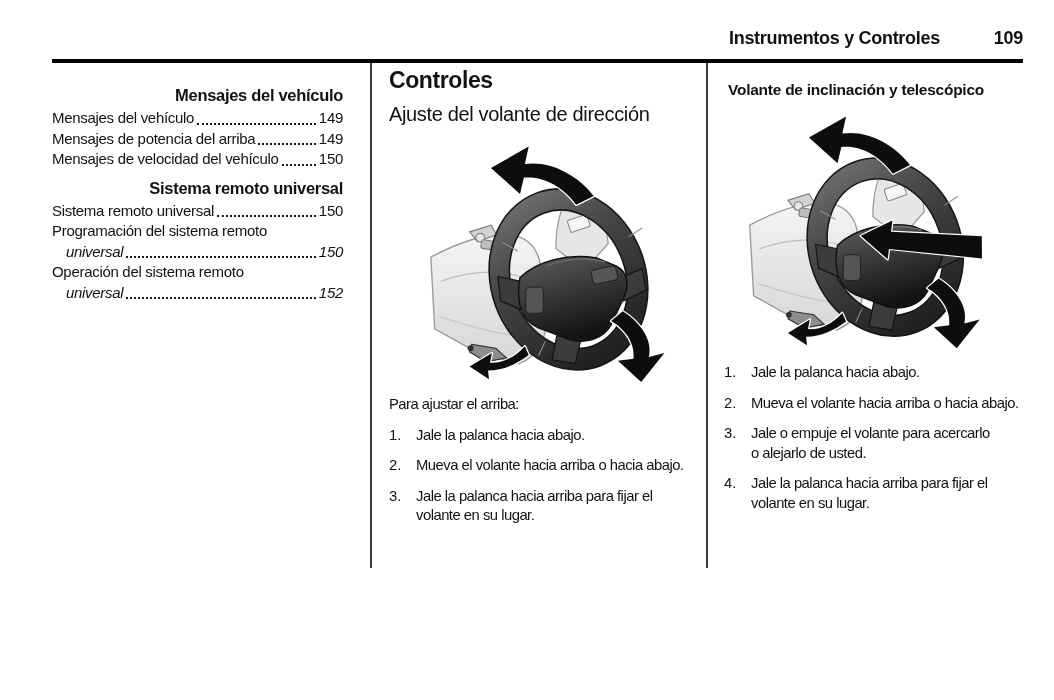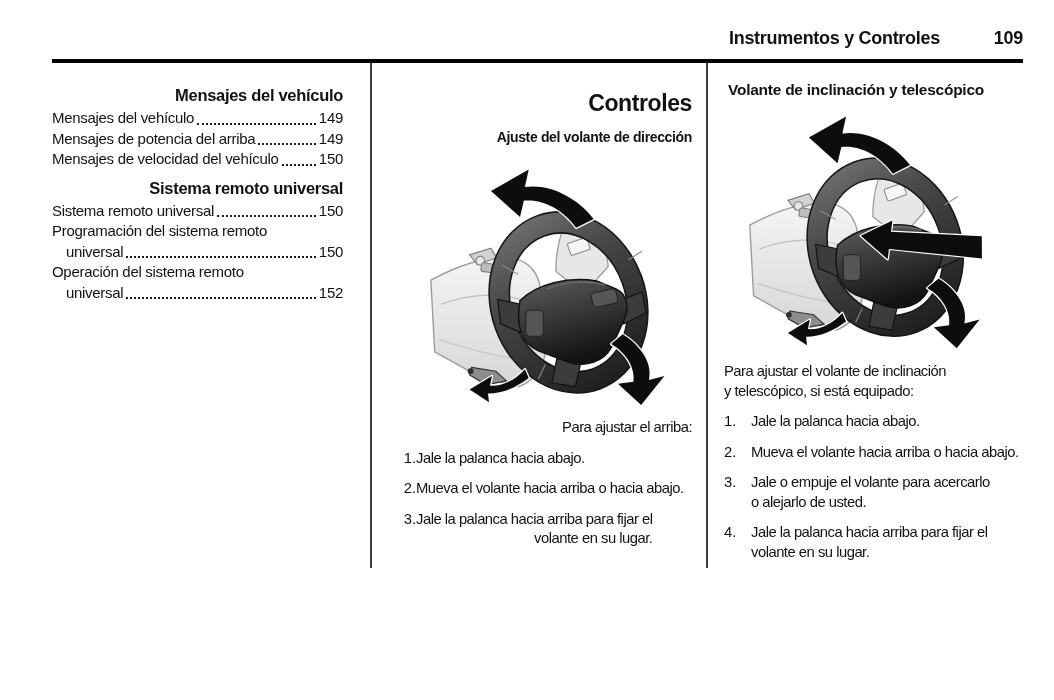--- a/index.html
+++ b/index.html
@@ -14,35 +14,35 @@
     font-weight:700; font-size:18px; letter-spacing:-0.3px;
   }
   .hdr-title { margin-right:54px; }
   .hdr-rule { position:absolute; top:59px; left:52px; width:971px; height:3.5px; background:#000; }
   .vsep { position:absolute; top:63px; width:1.7px; height:609px; background:#3a3a3a; }
   .vsep-1 { left:370px; }
   .vsep-2 { left:706px; }
 
   .col { position:absolute; }
   .col-1 { left:40px;  top:82px; width:303px;text-align:right; }
-  .col-2 { left:389px; top:91px; width:303px;text-align:right; }
+  .col-2 { left:389px; top:68px; width:303px; }
   .col-3 { left:724px; top:76px; width:303px; }
 
   
   .toc-section-title { font-weight:700; font-size:16.5px; line-height:21px; margin:3px 0 2px; letter-spacing:-0.3px; }
   .toc-item { display:flex; align-items:baseline; font-size:15px; line-height:20.5px; padding-left:12px; letter-spacing:-0.3px; }
-  .toc-item.cont { padding-left:26px; }
+  .toc-item.cont { padding-left:26px;font-style:italic; }
   .toc-item .txt { white-space:nowrap; }
   .leader { flex:1 1 auto; min-width:10px; border-bottom:2px dotted #1a1a1a; margin:0 3px 4px 3px; align-self:flex-end; }
   .pg { white-space:nowrap; }
   .toc-gap { height:5px; }
 
   
   .h1 { font-size:23px; font-weight:700; letter-spacing:-0.4px; margin:0 0 11px 0; line-height:25px; }
-  .h2 { font-size:14px; font-weight:700; letter-spacing:-0.35px; margin:0; line-height:21px; }
+  .h2 { font-size:20px; font-weight:400; letter-spacing:-0.35px; margin:0; line-height:21px; }
   .h3 { font-size:15.5px; font-weight:700; letter-spacing:-0.25px; margin:4px; line-height:19px; }
 
   .body-text { font-size:14.8px; line-height:19.5px; letter-spacing:-0.5px; white-space:pre-line; }
   .steps { margin-top:2px; }
   .step { display:flex; margin-top:11px; }
   .step-num { flex:0 0 27px; font-size:14.8px; line-height:19.5px; }
   .step-text { font-size:14.8px; line-height:19.5px; letter-spacing:-0.5px; white-space:pre-line; }
 
   .fig { display:block; }
   .fig-controls { width:262px; height:252px; margin:9px 0 9px 32px; }
@@ -205,22 +205,20 @@
       </div>
     </div>
   </div>
 
   <div class="col col-3">
     <h3 class="h3">Volante de inclinación y telescópico</h3>
     <svg class="fig fig-tilt" viewBox="0 0 270 260">
       <use href="#wheelBase"></use>
       <use href="#telescopeArrow"></use>
     </svg>
-    <div class="body-text">Para ajustar el volante de inclinación
-y telescópico, si está equipado:</div>
     <div class="steps">
       <div class="step">
         <span class="step-num">1.</span>
         <span class="step-text">Jale la palanca hacia abajo.</span>
       </div>
       <div class="step">
         <span class="step-num">2.</span>
         <span class="step-text">Mueva el volante hacia arriba o hacia abajo.</span>
       </div>
       <div class="step">

